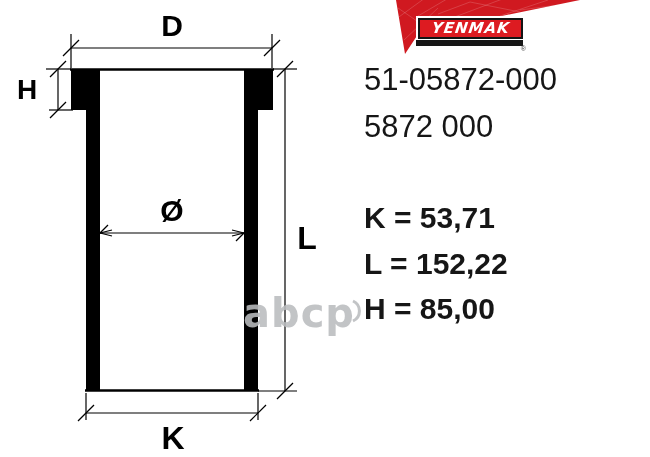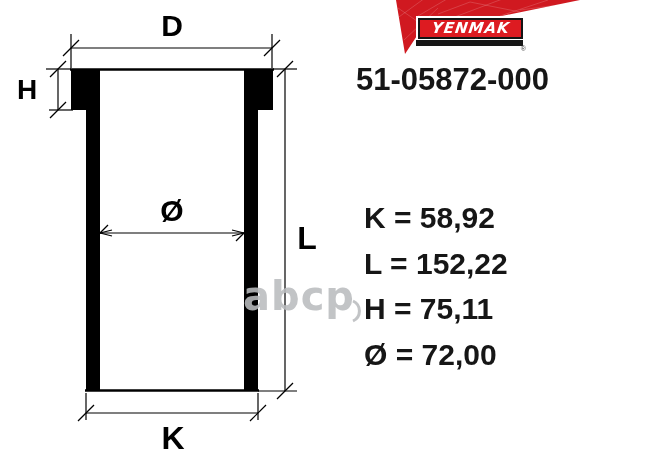--- a/index.html
+++ b/index.html
@@ -5,22 +5,22 @@
   html,body{margin:0;padding:0;}
   body{
     width:650px;height:457px;position:relative;overflow:hidden;
     background:#ffffff;
     font-family:"Liberation Sans",sans-serif;
   }
   .abs{position:absolute;}
 
   
   .part-numbers{
-    left:356px;top:56px;
-    font-size:31px;font-weight:bold;line-height:47px;
+    left:364px;top:56px;
+    font-size:31px;font-weight:normal;line-height:47px;
     color:#161616;white-space:nowrap;
   }
   .specs{
     left:364px;top:195px;
     font-size:30px;font-weight:bold;line-height:45.5px;
     color:#161616;white-space:nowrap;
   }
 
   
   .banner-svg{left:0;top:0;}
@@ -45,21 +45,21 @@
   .logo-reg{
     position:absolute;right:-1px;top:29px;font-size:7px;color:#444;
     font-style:normal;font-weight:normal;
   }
 
   
   .drawing-svg{left:0;top:0;}
 
   
   .watermark{
-    left:243px;top:273px;
+    left:243px;top:290px;
     font-size:40px;font-weight:bold;letter-spacing:1px;
     color:rgba(185,188,190,0.88);
     font-family:"DejaVu Sans",sans-serif;
     white-space:nowrap;
   }
 </style>
 </head>
 <body>
 
 <svg class="abs banner-svg" width="650" height="60" viewBox="0 0 650 60">
@@ -86,27 +86,27 @@
 <div class="abs logo-box">
   <div class="logo-red">
     <span class="logo-text">YENMAK</span>
   </div>
   <div class="logo-bar"></div>
   <span class="logo-reg">®</span>
 </div>
 
 <div class="abs part-numbers">
   <div>51-05872-000</div>
+  <div>5872 000</div>
 </div>
 
 <div class="abs specs">
-  <div>K = 58,92</div>
+  <div>K = 53,71</div>
   <div>L = 152,22</div>
-  <div>H = 75,11</div>
-  <div>Ø = 72,00</div>
+  <div>H = 85,00</div>
 </div>
 
 <svg class="abs drawing-svg" width="650" height="457" viewBox="0 0 650 457">
 
   <g fill="#000000">
     <rect x="71" y="69" width="29" height="41"></rect>
     <rect x="244" y="69" width="29" height="41"></rect>
     <rect x="86" y="108" width="14" height="283"></rect>
     <rect x="244" y="108" width="14" height="283"></rect>
   </g>

